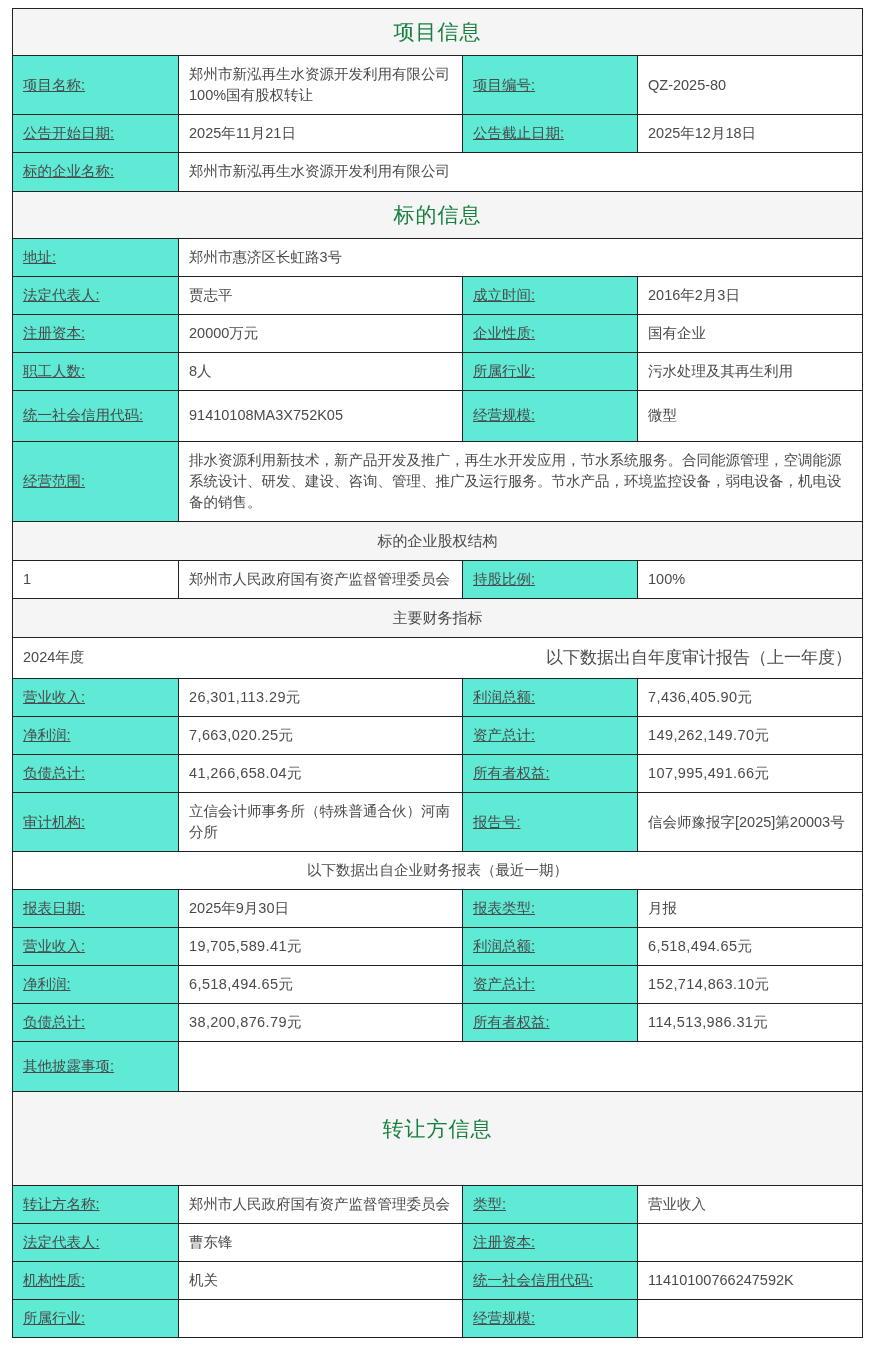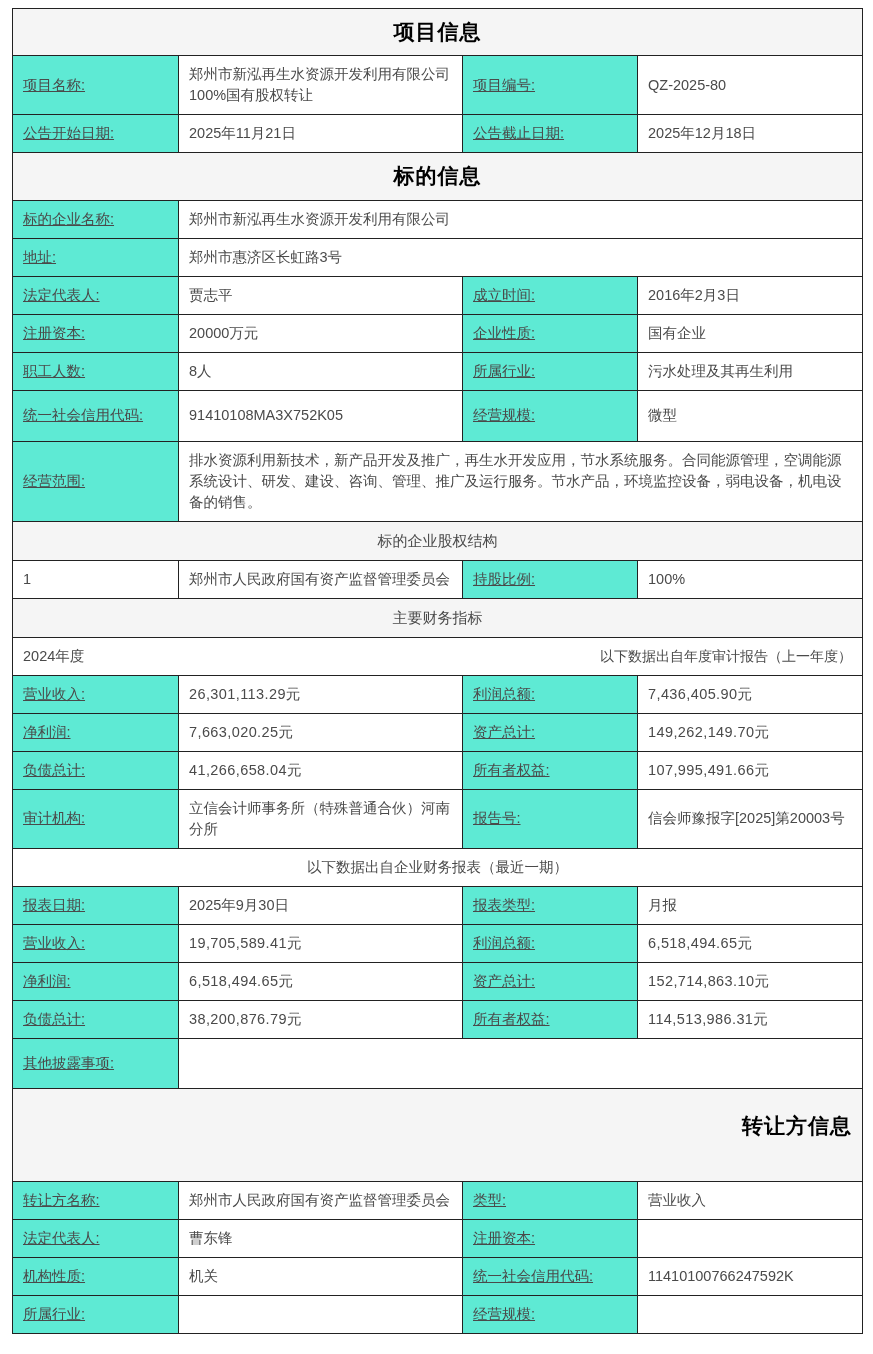--- a/index.html
+++ b/index.html
@@ -34,24 +34,23 @@
   }
   col.c-lab1  { width: 166px; }
   col.c-val1  { width: 284px; }
   col.c-lab2  { width: 175px; }
   col.c-val2  { width: 225px; }
 
   .section-title {
     background: #f5f5f5;
     text-align: center;
     font-size: 21px;
-    color: #000000;
+    color: #15803d;
     padding: 18px 10px 20px 10px;
     letter-spacing: 1px;
-    font-weight: bold;
   }
   .sub-header {
     background: #f5f5f5;
     text-align: center;
     font-size: 15px;
     color: #4a4a4a;
     padding: 11px 10px;
   }
   .label {
     background: #5eead4;
@@ -76,21 +75,21 @@
     background: #ffffff;
     padding: 10px 12px;
   }
   .split-inner {
     display: flex;
     justify-content: space-between;
     align-items: center;
     width: 100%;
   }
   .split-left { font-size: 14.5px; color: #4a4a4a; }
-  .split-right { font-size: 14px; color: #4a4a4a; }
+  .split-right { font-size: 17px; color: #4a4a4a; }
   .right-only {
     background: #ffffff;
     text-align: center;
     font-size: 14.5px;
     color: #4a4a4a;
     padding: 11px 14px;
   }
   .tall { height: 34px; }
 </style>
 </head>
@@ -116,25 +115,25 @@
         <td class="value">QZ-2025-80</td>
       </tr>
       <tr>
         <td class="label">公告开始日期:</td>
         <td class="value">2025年11月21日</td>
         <td class="label">公告截止日期:</td>
         <td class="value">2025年12月18日</td>
       </tr>
 
       <tr>
-        <td class="section-title" colspan="4">标的信息</td>
-      </tr>
-      <tr>
         <td class="label">标的企业名称:</td>
         <td class="value" colspan="3">郑州市新泓再生水资源开发利用有限公司</td>
+      </tr>
+      <tr>
+        <td class="section-title" colspan="4">标的信息</td>
       </tr>
       <tr>
         <td class="label">地址:</td>
         <td class="value" colspan="3">郑州市惠济区长虹路3号</td>
       </tr>
       <tr>
         <td class="label">法定代表人:</td>
         <td class="value">贾志平</td>
         <td class="label">成立时间:</td>
         <td class="value">2016年2月3日</td>
@@ -241,21 +240,21 @@
         <td class="value num">38,200,876.79元</td>
         <td class="label">所有者权益:</td>
         <td class="value num">114,513,986.31元</td>
       </tr>
       <tr>
         <td class="label" style="padding-top:14px;padding-bottom:14px;">其他披露事项:</td>
         <td class="value" colspan="3"></td>
       </tr>
 
       <tr>
-        <td class="section-title" colspan="4" style="padding:22px 10px 40px 10px;text-align:right;">转让方信息</td>
+        <td class="section-title" colspan="4" style="padding:22px 10px 40px 10px;">转让方信息</td>
       </tr>
       <tr>
         <td class="label">转让方名称:</td>
         <td class="value">郑州市人民政府国有资产监督管理委员会</td>
         <td class="label">类型:</td>
         <td class="value">营业收入</td>
       </tr>
       <tr>
         <td class="label">法定代表人:</td>
         <td class="value">曹东锋</td>

